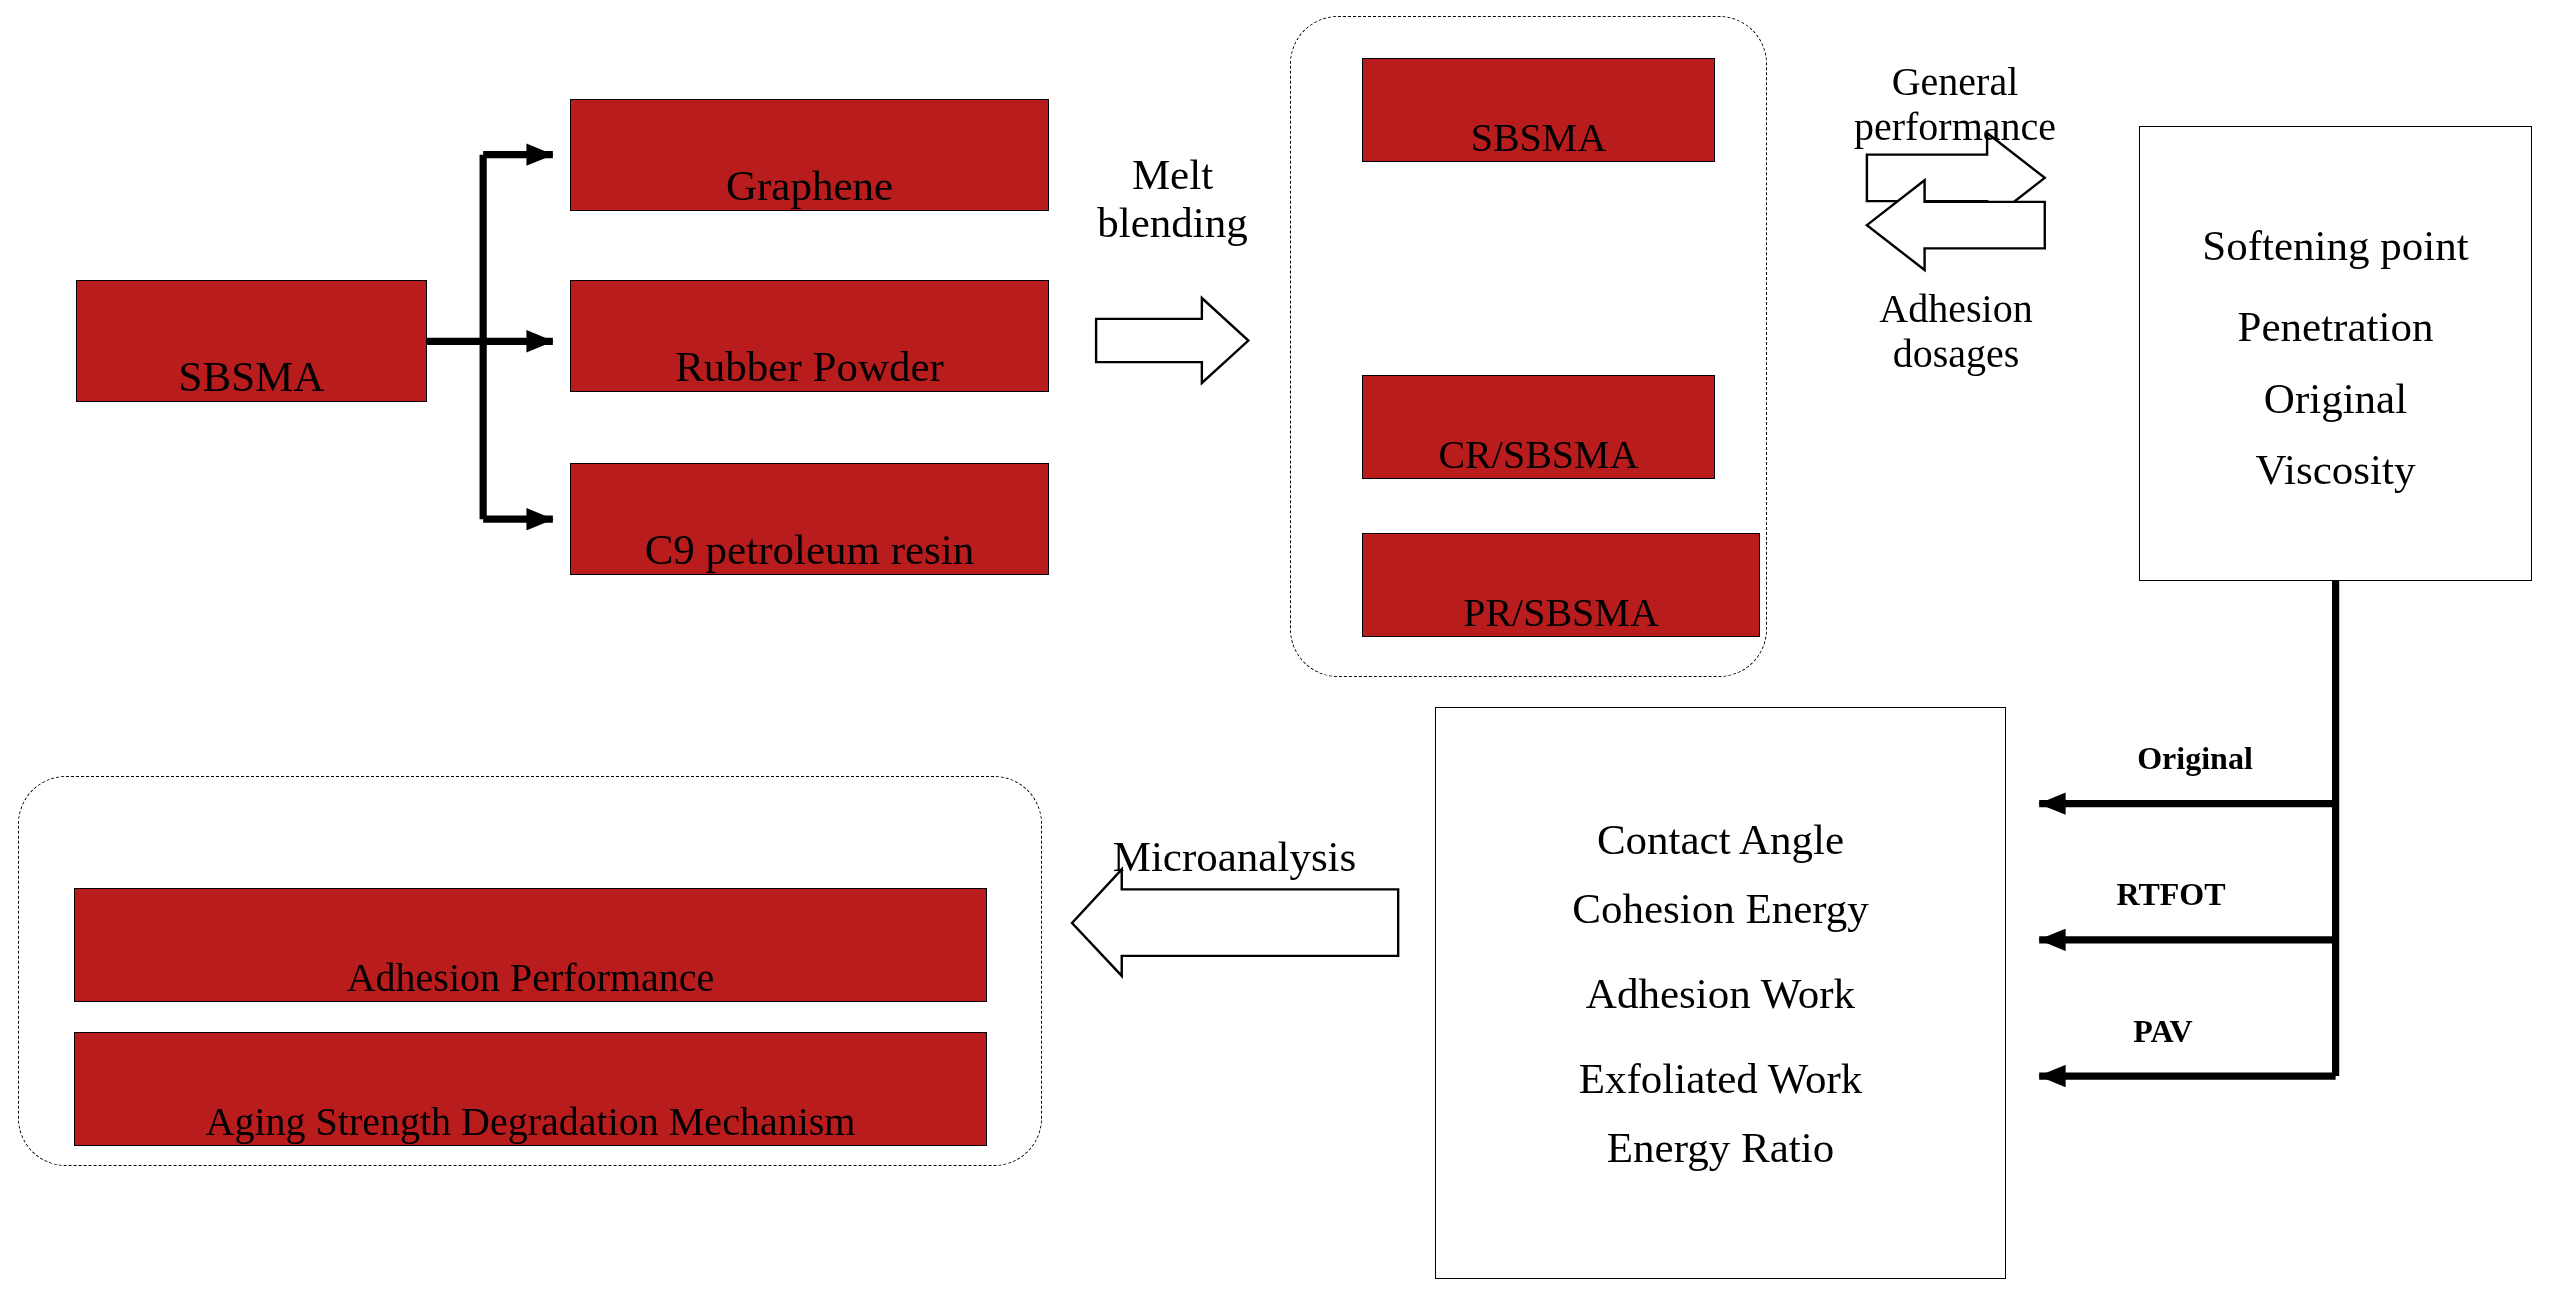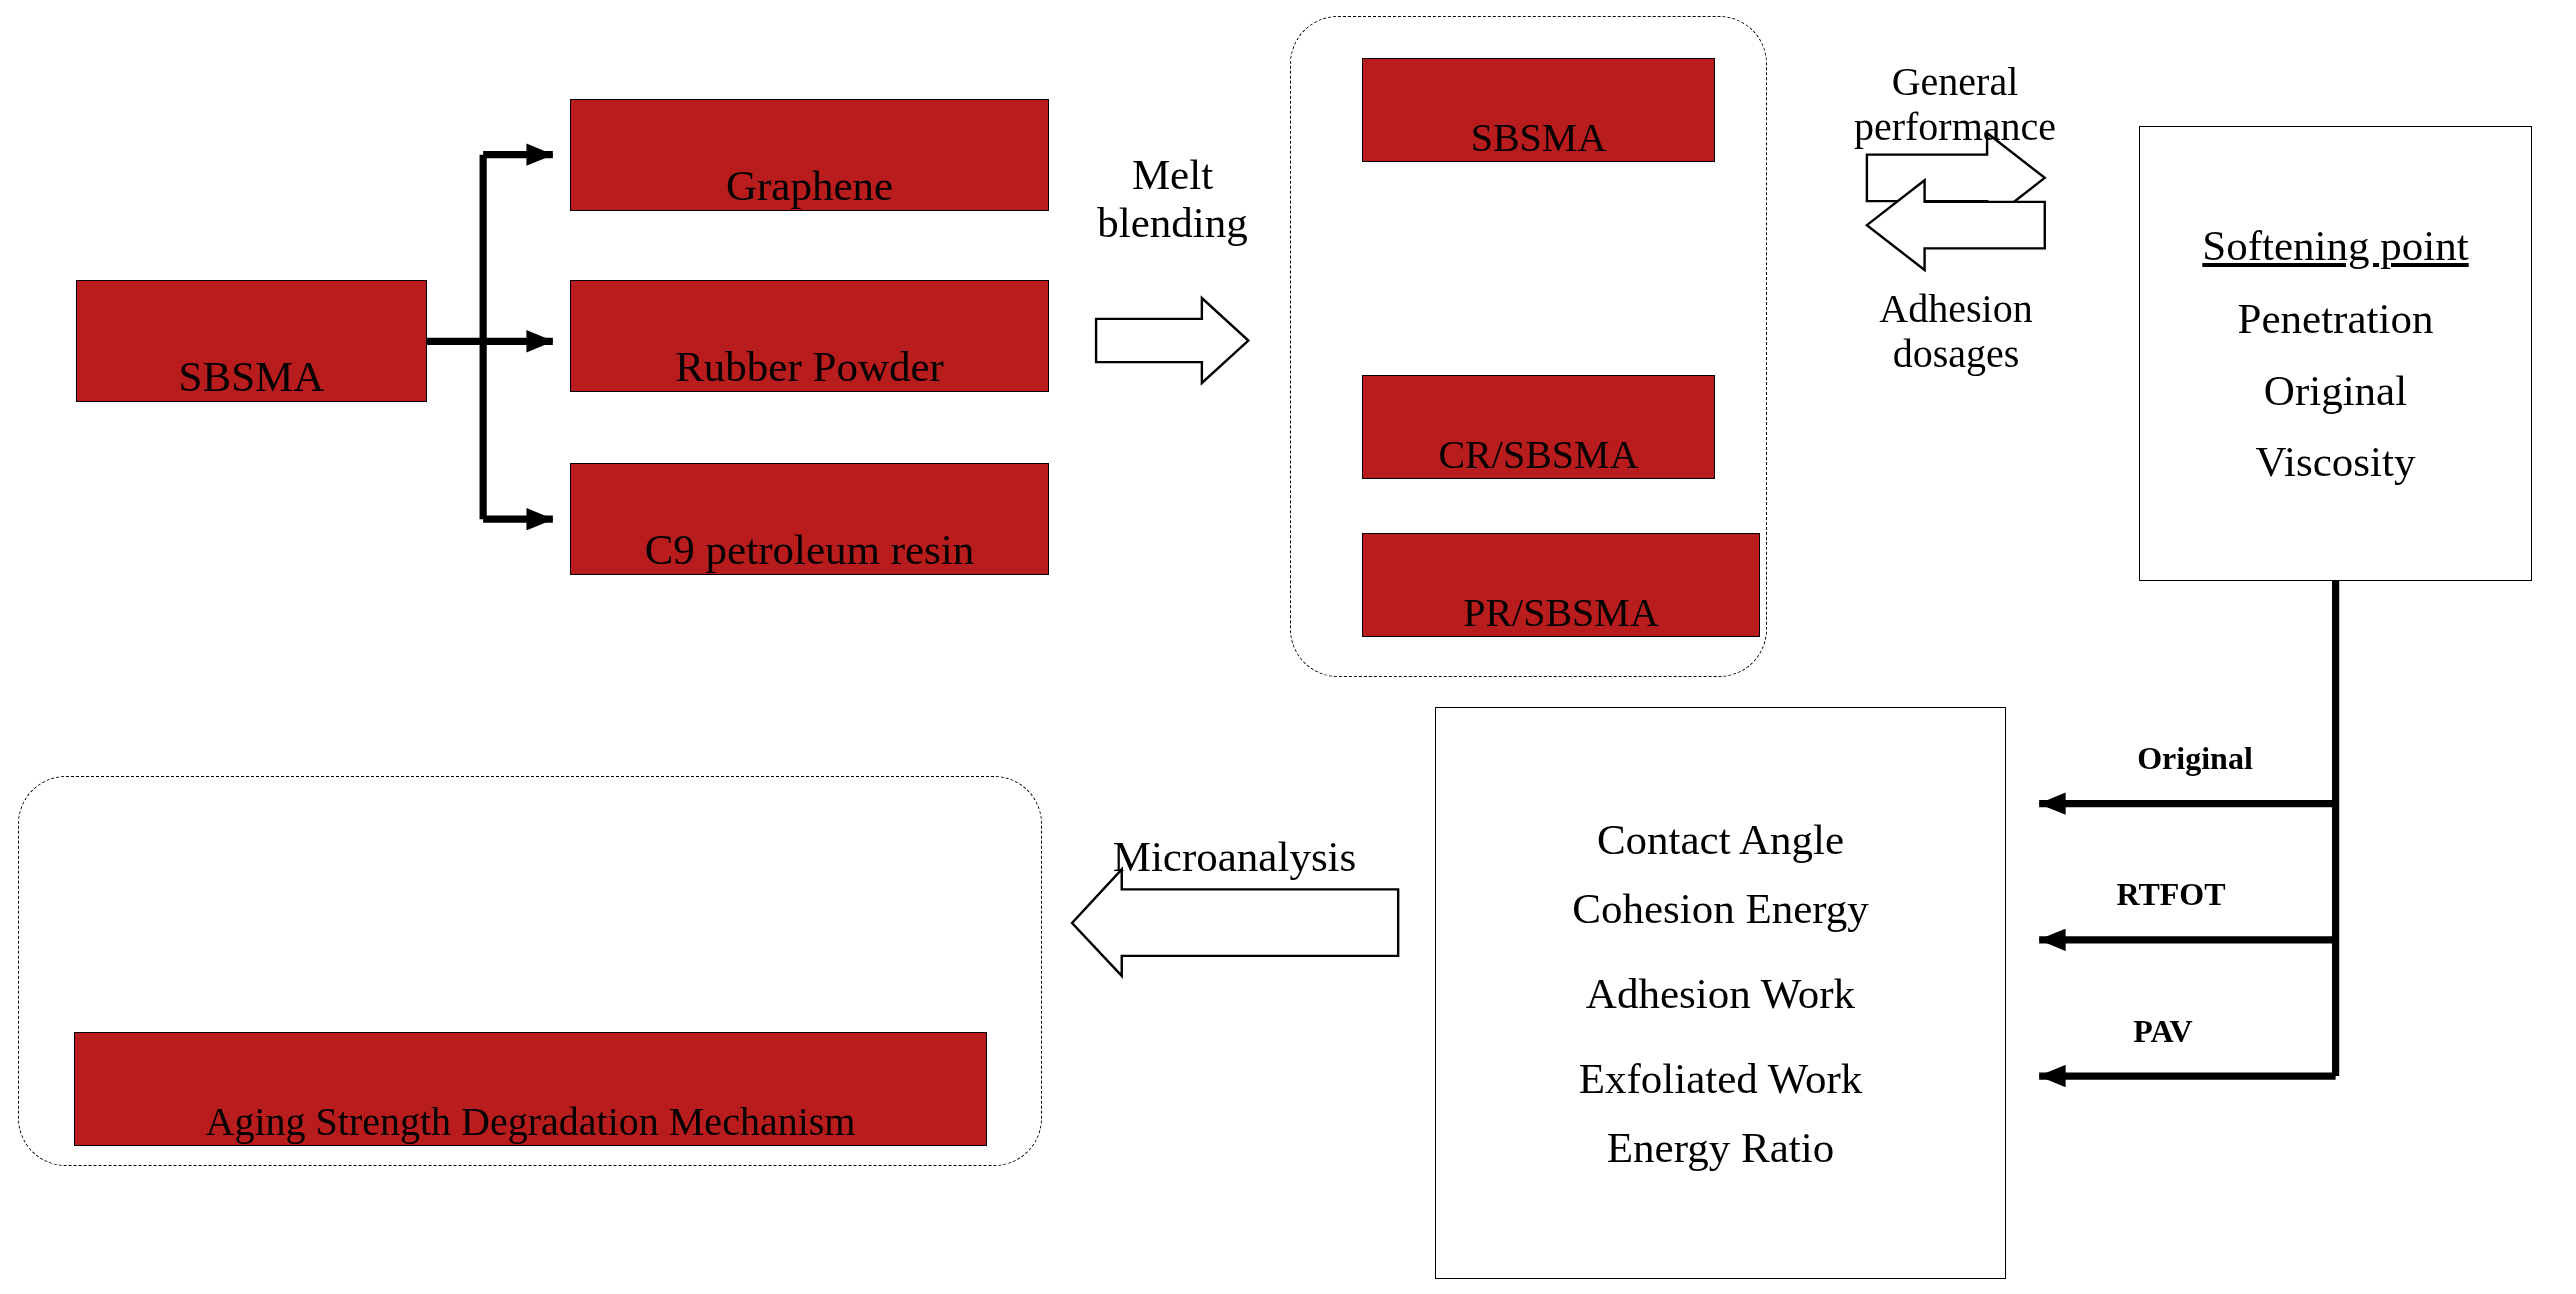--- a/index.html
+++ b/index.html
@@ -124,21 +124,21 @@
     <span>PR/SBSMA</span>
   </div>
 
   <div class="lbl" style="left:1811px;top:60px;width:288px;font-size:40px;">General
 performance</div>
 
   <div class="lbl" style="left:1812px;top:287px;width:288px;font-size:40px;">Adhesion
 dosages</div>
 
   <div class="stack" style="left:2139px;top:126px;width:393px;height:455px;font-size:43px;">
-    <div style="margin:15px 0;text-decoration:underline;">Softening point</div>
+    <div style="margin:23px 0;">Softening point</div>
     <div style="margin:14.4px 0;">Penetration</div>
     <div style="margin:14.4px 0;">Original</div>
     <div style="margin:14.4px 0;">Viscosity</div>
   </div>
 
   <div class="stack" style="left:1435px;top:707px;width:571px;height:572px;font-size:43px;">
     <div style="margin:13px 0;">Contact Angle</div>
     <div style="margin:13px 0;">Cohesion Energy</div>
     <div style="margin:29px 0;">Adhesion Work</div>
     <div style="margin:13px 0;">Exfoliated Work</div>
@@ -146,18 +146,21 @@
   </div>
 
   <div class="lbl lbl-bold" style="left:2083px;top:741px;width:224px;font-size:32px;">Original</div>
   <div class="lbl lbl-bold" style="left:2059px;top:877px;width:224px;font-size:32px;">RTFOT</div>
   <div class="lbl lbl-bold" style="left:2051px;top:1014px;width:224px;font-size:32px;">PAV</div>
 
   <div class="lbl" style="left:1066px;top:833px;width:337px;font-size:43px;">Microanalysis</div>
 
   <div class="dashed" style="left:17.6px;top:776px;width:1024px;height:390px;"></div>
 
+  <div class="box" style="left:74px;top:888px;width:913px;height:114px;font-size:40px;">
+    <span>Adhesion Performance</span>
+  </div>
   <div class="box" style="left:74px;top:1032px;width:913px;height:114px;font-size:40px;">
     <span>Aging Strength Degradation Mechanism</span>
   </div>
 
 </div>
 
 
 </body></html>

